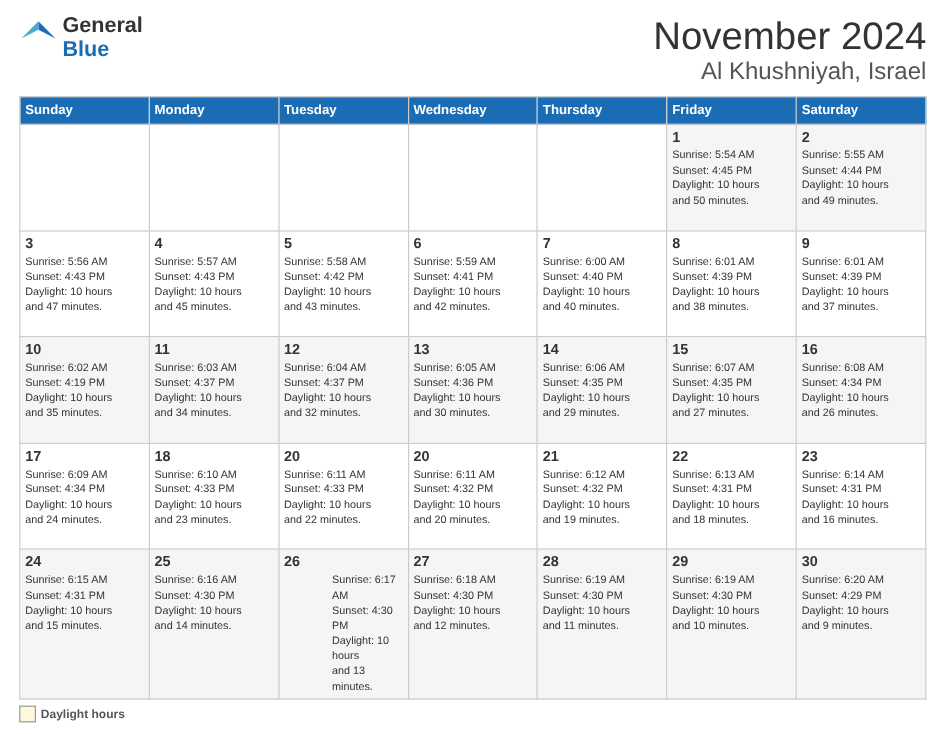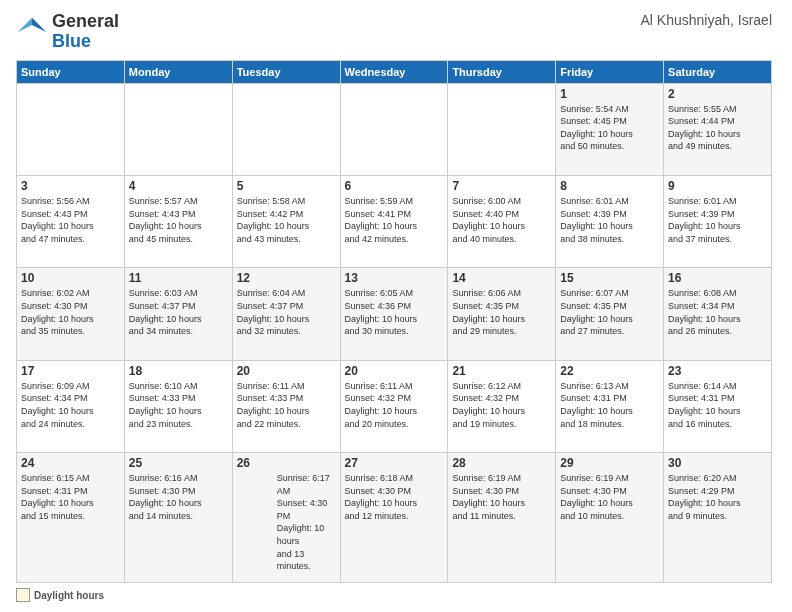--- a/index.html
+++ b/index.html
@@ -41,21 +41,21 @@
     }
     .title-block {
       text-align: right;
     }
     .month-title {
       font-size: 32px;
       color: #333;
       font-weight: normal;
     }
     .subtitle {
-      font-size: 14px;
+      font-size: 20px;
       color: #555;
     }
     .calendar {
       flex: 1;
       border-collapse: collapse;
       width: 100%;
       table-layout: fixed;
     }
     .calendar thead tr th {
       background-color: #1a6db5;
@@ -124,20 +124,21 @@
       <svg class="logo-icon" viewBox="0 0 36 36">
         <polygon points="18,2 34,18 18,10" fill="#1a6db5"></polygon>
         <polygon points="18,2 2,18 18,10" fill="#4ea8d4"></polygon>
       </svg>
       <div class="logo-text">
         <span class="logo-general">General</span><br>
         <span class="logo-blue">Blue</span>
       </div>
     </div>
     <div class="title-block">
+      <div class="month-title">November 2024</div>
       <div class="subtitle">Al Khushniyah, Israel</div>
     </div>
   </div>
 
   <table class="calendar">
     <thead>
       <tr>
       <th>Sunday</th>
           <th>Monday</th>
           <th>Tuesday</th>
@@ -217,21 +218,21 @@
             <div class="day-info" style="white-space: pre-line;">Sunrise: 6:01 AM
 Sunset: 4:39 PM
 Daylight: 10 hours
 and 37 minutes.</div>
           </td>
         </tr>
         <tr>
           <td>
             <span class="day-num">10</span>
             <div class="day-info" style="white-space: pre-line;">Sunrise: 6:02 AM
-Sunset: 4:30 PM
+Sunset: 4:19 PM
 Daylight: 10 hours
 and 35 minutes.</div>
           </td>
           <td>
             <span class="day-num">11</span>
             <div class="day-info" style="white-space: pre-line;">Sunrise: 6:03 AM
 Sunset: 4:37 PM
 Daylight: 10 hours
 and 34 minutes.</div>
           </td>

